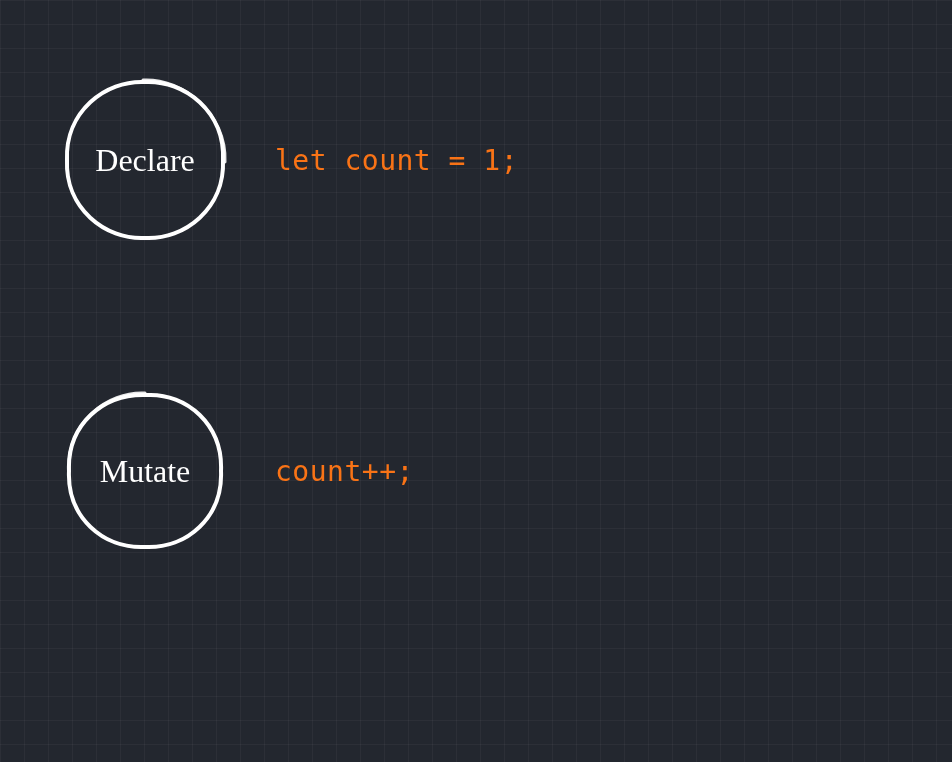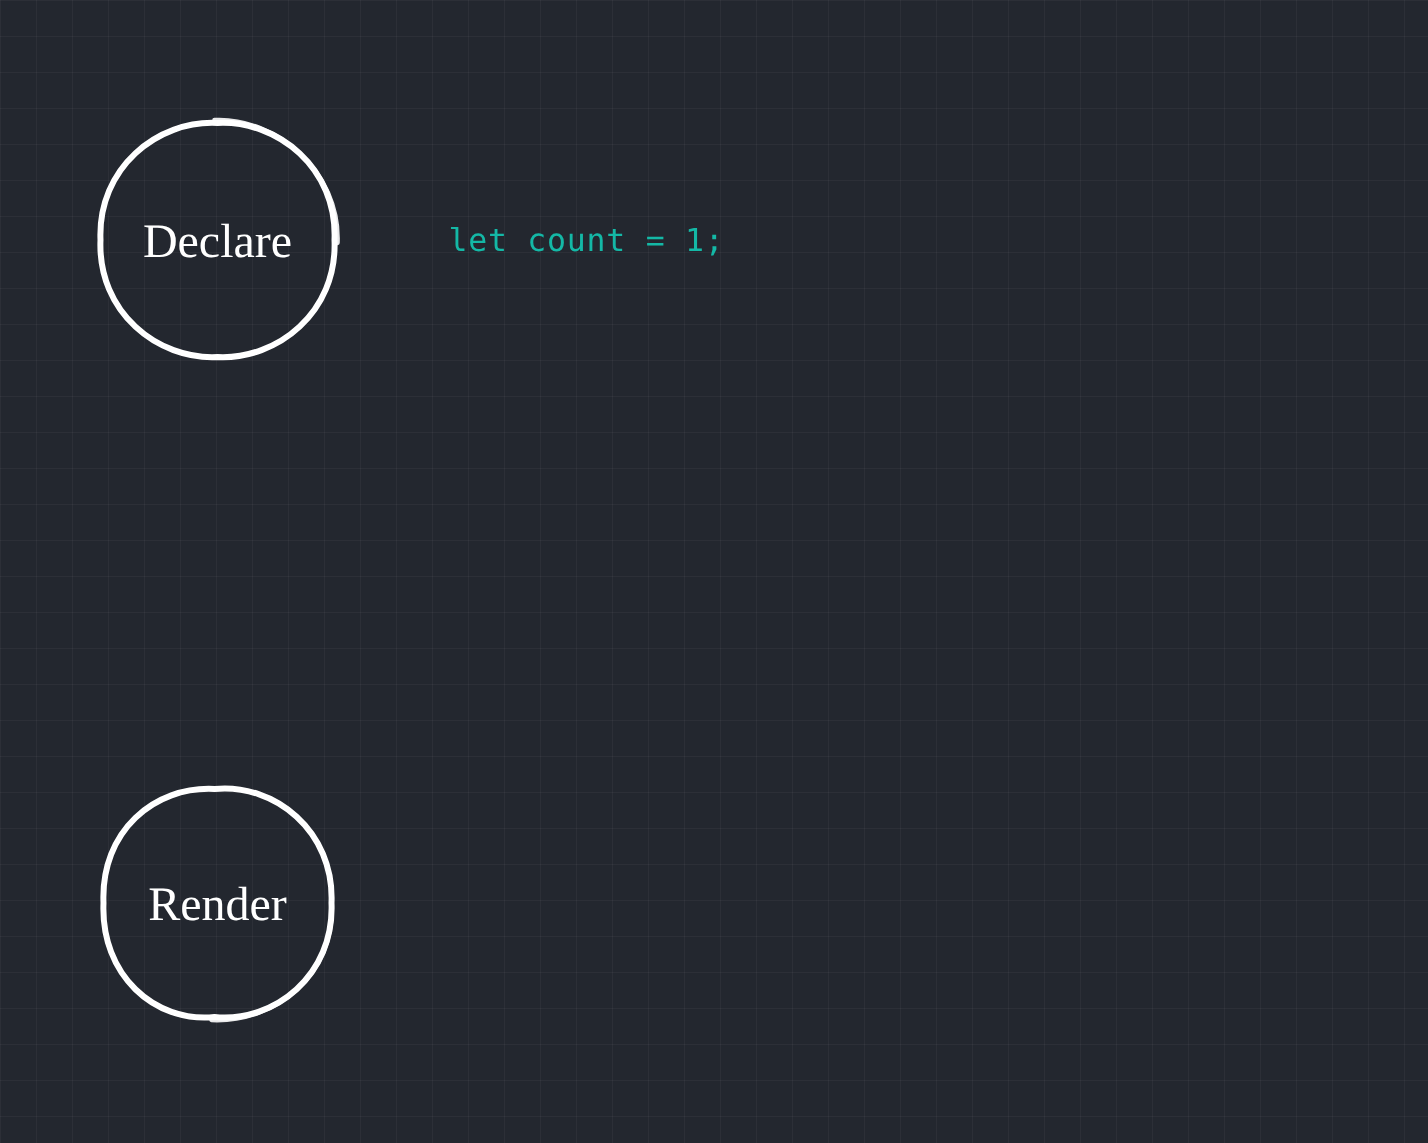--- a/index.html
+++ b/index.html
@@ -32,21 +32,20 @@
       height: 100%;
       display: flex;
       flex-direction: column;
       justify-content: space-between;
       padding: 70px 0 70px 0;
     }
     .row {
       display: flex;
       align-items: center;
       padding-left: 55px;
-      gap: 24px;
     }
     .circle-wrap {
       width: 180px;
       height: 180px;
       position: relative;
       display: flex;
       align-items: center;
       justify-content: center;
       flex-shrink: 0;
     }
@@ -60,22 +59,22 @@
     .circle-label {
       position: relative;
       font-family: "Comic Sans MS", "Segoe Script", cursive;
       color: #ffffff;
       font-size: 32px;
       font-weight: 400;
       z-index: 2;
     }
     .code-text {
       font-family: "Menlo", "Consolas", "DejaVu Sans Mono", monospace;
-      color: #14b8a6;
-      font-size: 21px;
+      color: #f97316;
+      font-size: 28px;
       font-weight: 500;
       margin-left: 40px;
       white-space: nowrap;
       letter-spacing: 0.5px;
     }
   </style>
 </head>
 <body>
 
 <div class="grid-bg"></div>
@@ -86,24 +85,27 @@
     <div class="circle-wrap">
       <svg class="circle-svg" viewBox="0 0 180 180">
         <path d="M 90 12 C 130 10, 170 42, 168 90 C 170 138, 130 170, 90 168 C 50 170, 10 138, 12 90 C 10 42, 50 10, 90 12 Z" fill="none" stroke="#ffffff" stroke-width="4" stroke-linecap="round" stroke-linejoin="round"></path>
         <path d="M 88 10 C 128 8, 172 44, 170 92" fill="none" stroke="#ffffff" stroke-width="3" stroke-linecap="round" opacity="0.9"></path>
       </svg>
       <span class="circle-label">Declare</span>
     </div>
     <div class="code-text">let count = 1;</div>
   </div>
 
-
   <div class="row">
     <div class="circle-wrap">
       <svg class="circle-svg" viewBox="0 0 180 180">
-        <path d="M 88 14 C 128 10, 168 42, 166 90 C 168 138, 128 170, 88 166 C 48 170, 12 138, 14 90 C 12 42, 48 12, 88 14 Z" fill="none" stroke="#ffffff" stroke-width="4" stroke-linecap="round" stroke-linejoin="round"></path>
-        <path d="M 166 92 C 168 136, 130 170, 86 168" fill="none" stroke="#ffffff" stroke-width="3" stroke-linecap="round" opacity="0.9"></path>
+        <path d="M 92 14 C 132 12, 168 44, 166 90 C 168 136, 132 168, 90 166 C 48 168, 12 136, 14 90 C 12 44, 48 12, 92 14 Z" fill="none" stroke="#ffffff" stroke-width="4" stroke-linecap="round" stroke-linejoin="round"></path>
+        <path d="M 90 12 C 52 10, 12 42, 14 88" fill="none" stroke="#ffffff" stroke-width="3" stroke-linecap="round" opacity="0.9"></path>
       </svg>
-      <span class="circle-label">Render</span>
+      <span class="circle-label">Mutate</span>
     </div>
+    <div class="code-text">count++;</div>
+  </div>
+
+  <div class="row">
   </div>
 
 </div>
 
 </body></html>

